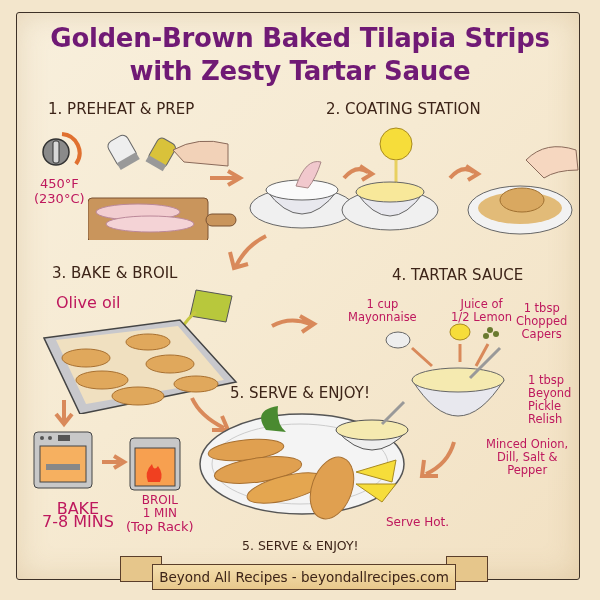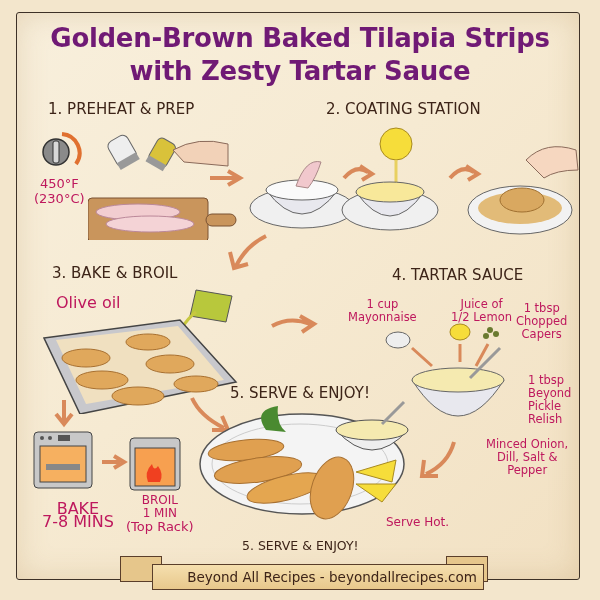--- a/index.html
+++ b/index.html
@@ -2,21 +2,21 @@
 <html><head>
 <meta charset="utf-8">
 <style>
   html, body { margin:0; padding:0; }
   body { width:600px; height:600px; background:#f3e6cc; position:relative; overflow:hidden; font-family:"Liberation Sans", sans-serif; color:#4a2a1c; }
   .paper { position:absolute; left:16px; top:12px; width:562px; height:566px; background:linear-gradient(135deg,#f8efdc 0%,#f6ead2 45%,#f2e1c3 100%); border:1.5px solid #3d3127; border-radius:3px; box-shadow: inset 0 0 30px rgba(180,140,80,0.25); }
   .title { position:absolute; left:0; width:600px; text-align:center; font-family:"DejaVu Sans", sans-serif; font-weight:bold; color:#701a75; font-size:26px; line-height:33px; top:22px; letter-spacing:-0.3px; }
   .heading { position:absolute; font-family:"DejaVu Sans", sans-serif; font-size:15px; color:#3d2418; white-space:nowrap; }
   .label { position:absolute; font-family:"DejaVu Sans", sans-serif; font-size:11.5px; line-height:13px; color:#be185d; text-align:center; white-space:nowrap; }
   .ill { position:absolute; }
-  .banner { position:absolute; left:152px; top:564px; width:302px; height:24px; background:linear-gradient(#f5dfae,#e8c88c); border:1.2px solid #5a3e2a; display:flex; align-items:center; justify-content:center; font-family:"DejaVu Sans", sans-serif; font-size:13.5px; color:#3d2418; white-space:nowrap;padding-left:28px; }
+  .banner { position:absolute; left:152px; top:564px; width:302px; height:24px; background:linear-gradient(#f5dfae,#e8c88c); border:1.2px solid #5a3e2a; display:flex; align-items:center; justify-content:center; font-family:"DejaVu Sans", sans-serif; font-size:13.5px; color:#3d2418; white-space:nowrap; }
   .ribbon-end { position:absolute; top:556px; width:40px; height:24px; background:#e6c68b; border:1.2px solid #5a3e2a; }
 </style>
 </head>
 <body>
 
 <div class="paper"></div>
 
 <div class="title">
   <div>Golden-Brown Baked Tilapia Strips</div>
   <div>with Zesty Tartar Sauce</div>

